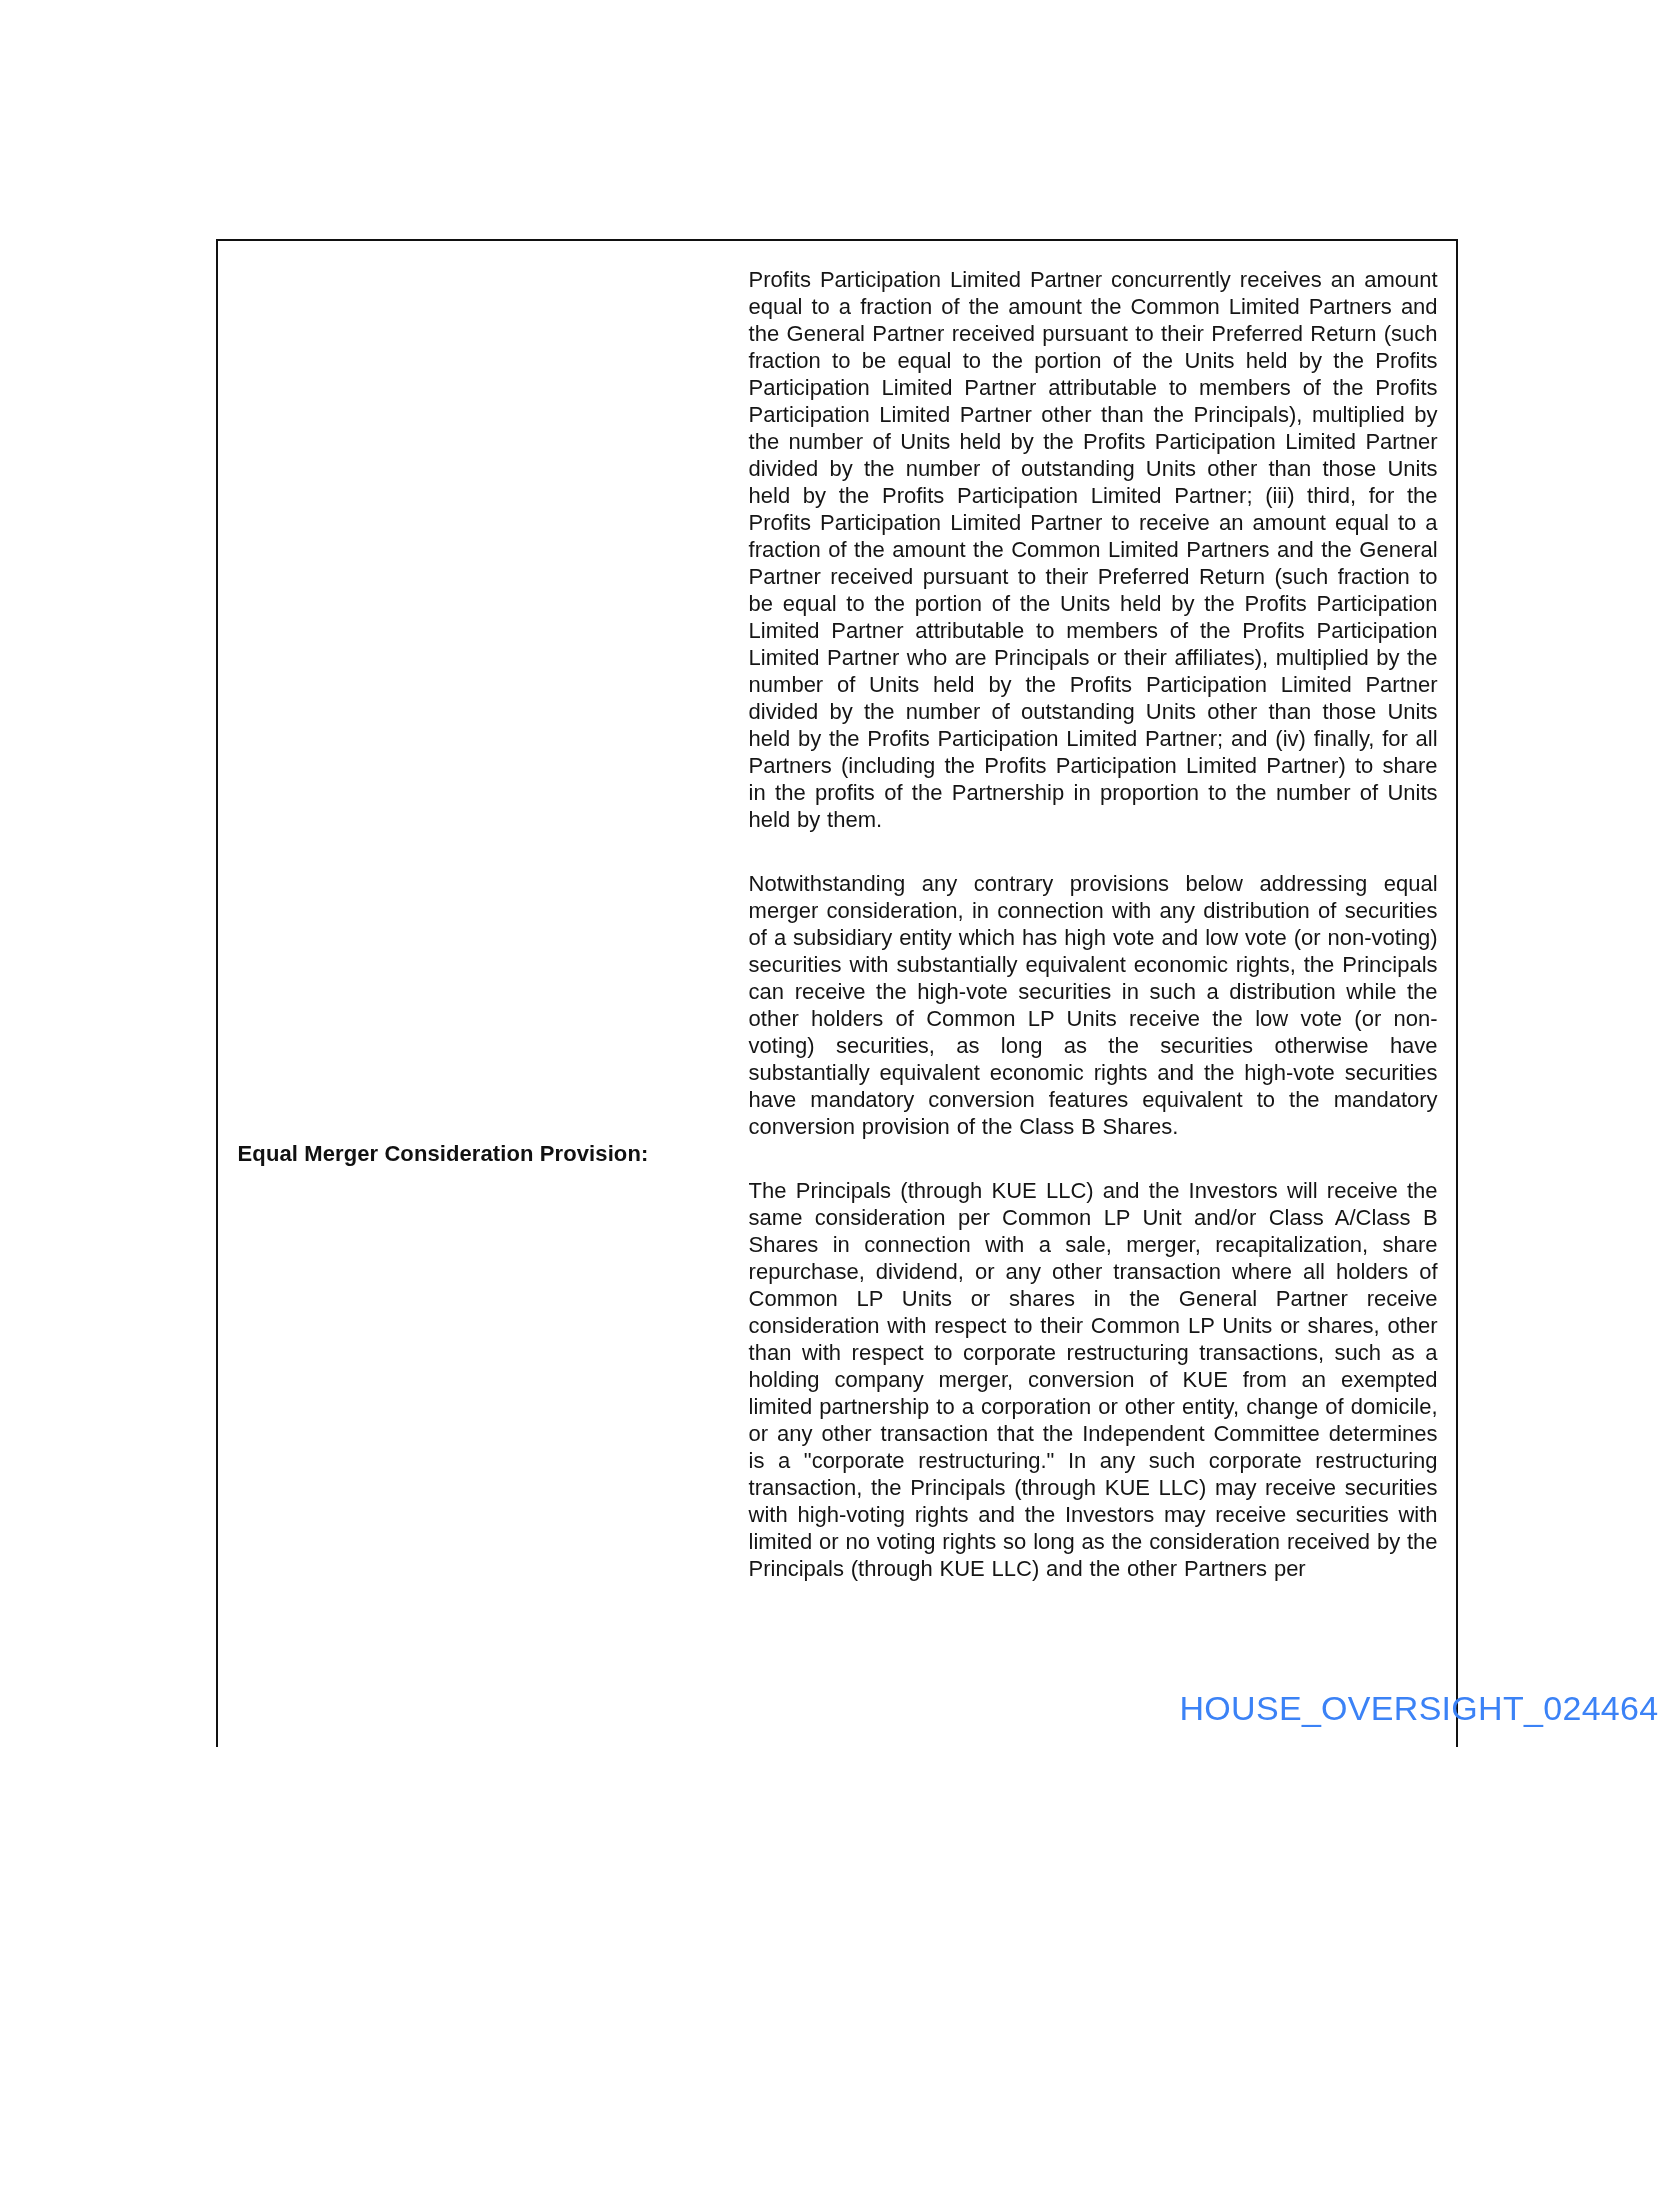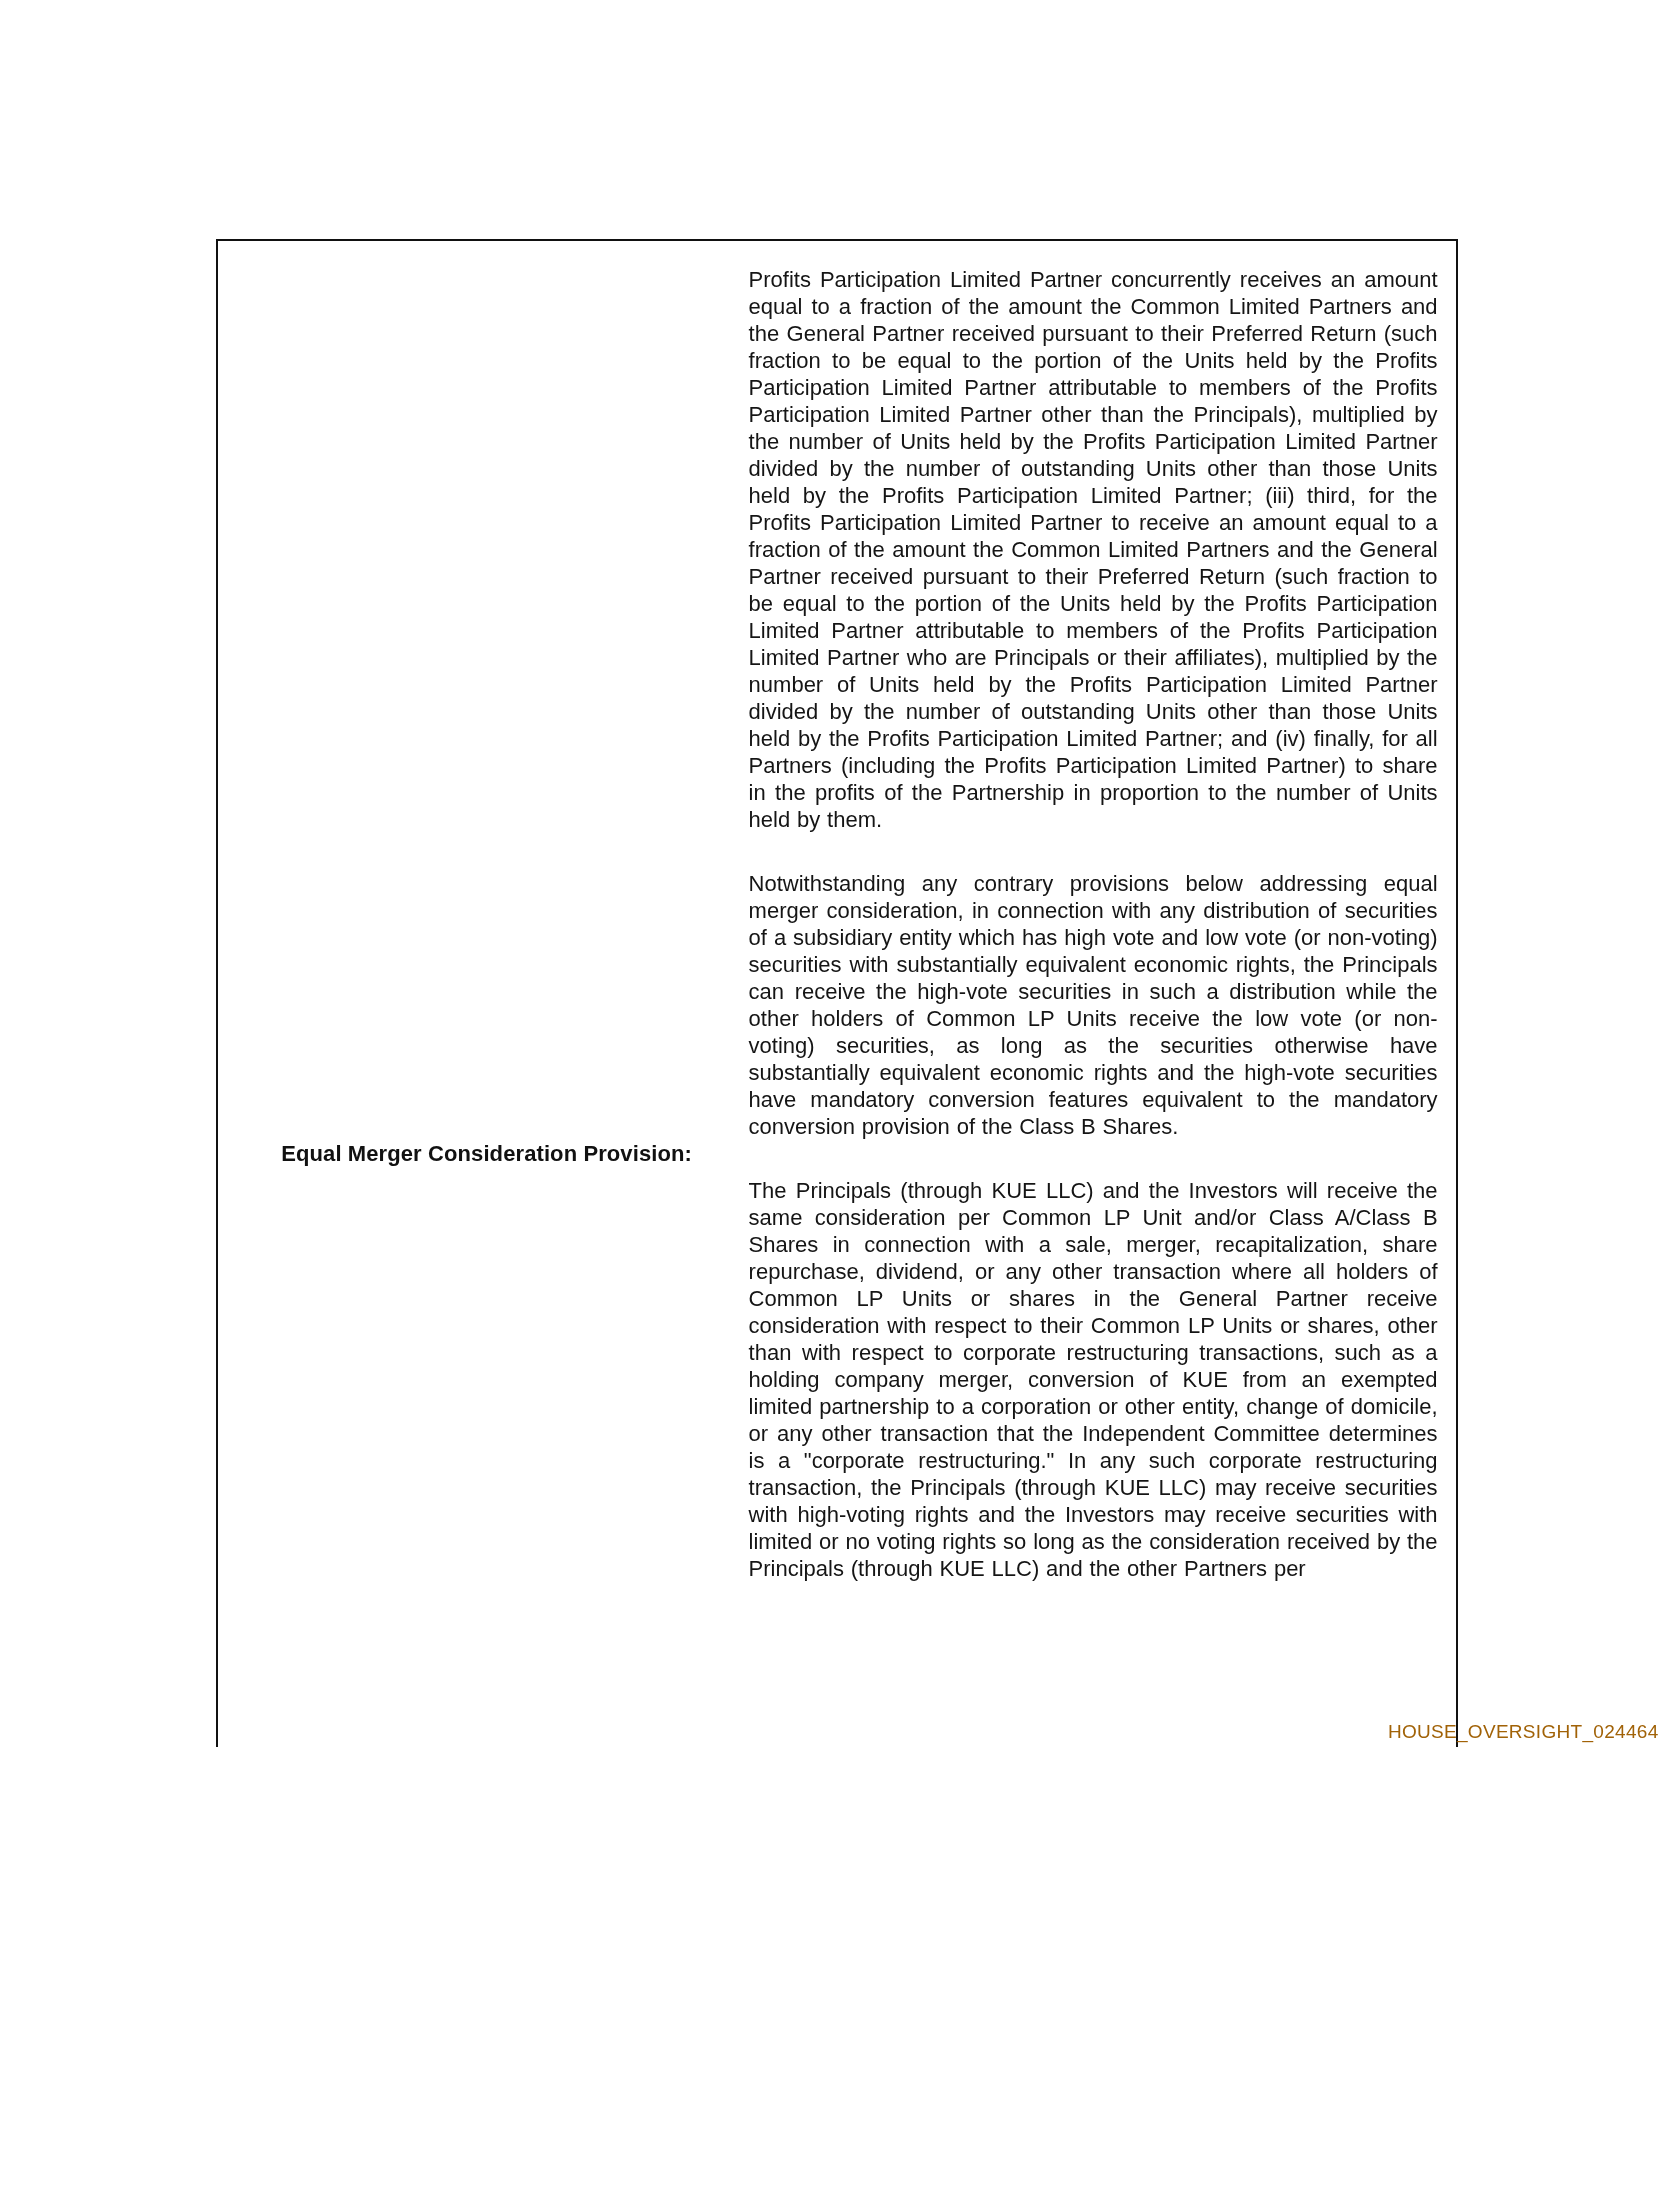--- a/index.html
+++ b/index.html
@@ -36,21 +36,20 @@
     box-sizing: border-box;
   }
   .row {
     display: grid;
     grid-template-columns: 511px 689px;
     align-items: start;
   }
   .label-col {
     padding-right: 13px;
     box-sizing: border-box;
-    text-align: center;
   }
   .section-label {
     font-size: 22px;
     line-height: 27px;
     font-weight: bold;
     color: #111111;
     letter-spacing: 0.1px;
   }
   .text-col p {
     margin: 0 0 37px 0;
@@ -68,23 +67,23 @@
     position: absolute;
     left: 1411px;
     top: 2046px;
     font-size: 18px;
     color: #222222;
     font-style: italic;
   }
   .bates-stamp {
     position: absolute;
     right: 10.5px;
-    bottom: 4px;
-    font-size: 19px;
-    color: #a16207;
+    bottom: 19px;
+    font-size: 34px;
+    color: #3b82f6;
     letter-spacing: 0.3px;
   }
 </style>
 </head>
 <body>
 
 <div class="page">
 
   <div class="doc-border">
     <div class="doc-inner">

